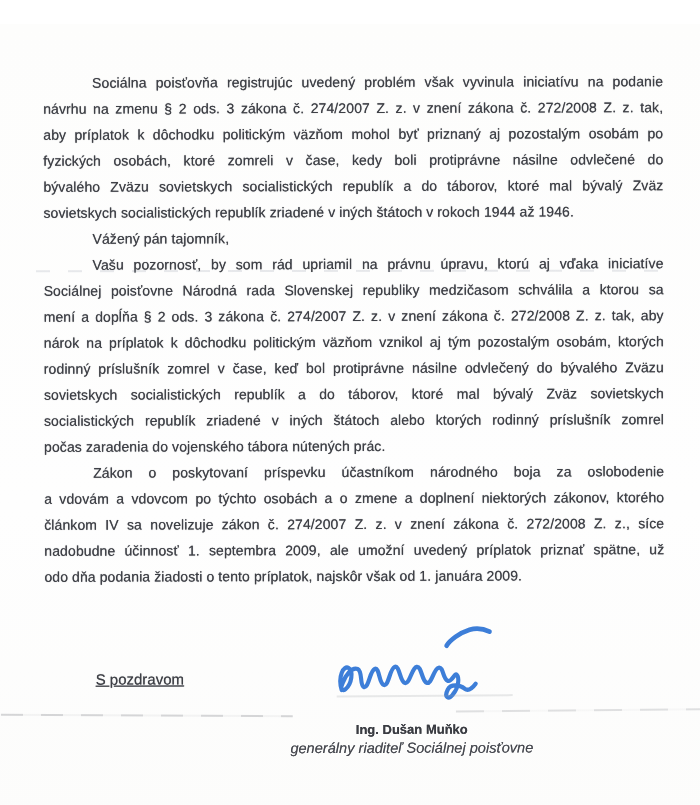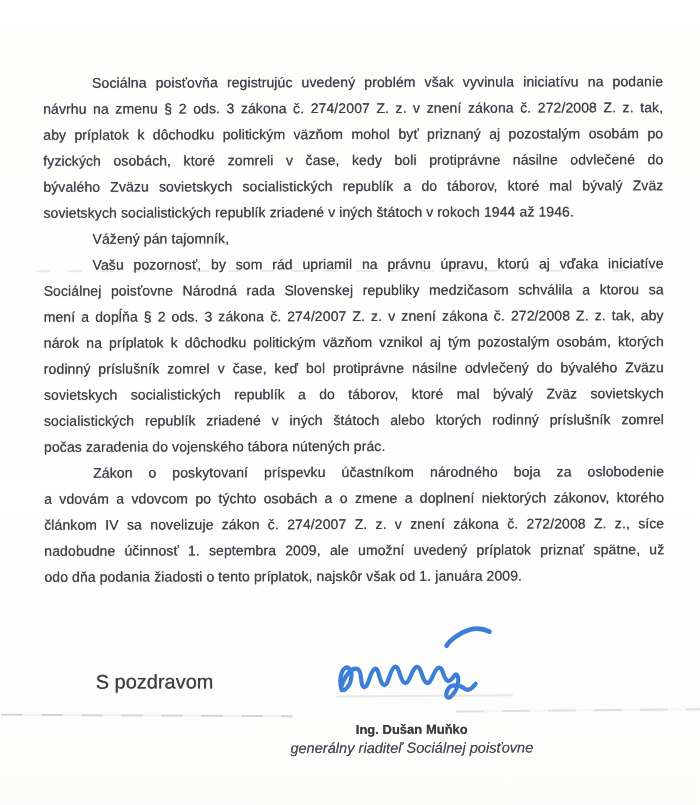--- a/index.html
+++ b/index.html
@@ -45,23 +45,24 @@
     text-align-last: left;
     -moz-text-align-last: left;
   }
   .line.indent {
     padding-left: 49px;
   }
   .closing {
     position: absolute;
     left: 95px;
     top: 646px;
-    font-size: 20px;
+    font-size: 15px;
     color: #3e4046;
     text-shadow: 0 0 0.7px rgba(62, 64, 72, 0.85);
+    text-decoration: underline;
   }
   .signature-svg {
     position: absolute;
     left: 335px;
     top: 588px;
     width: 165px;
     height: 95px;
   }
   .signatory {
     position: absolute;

